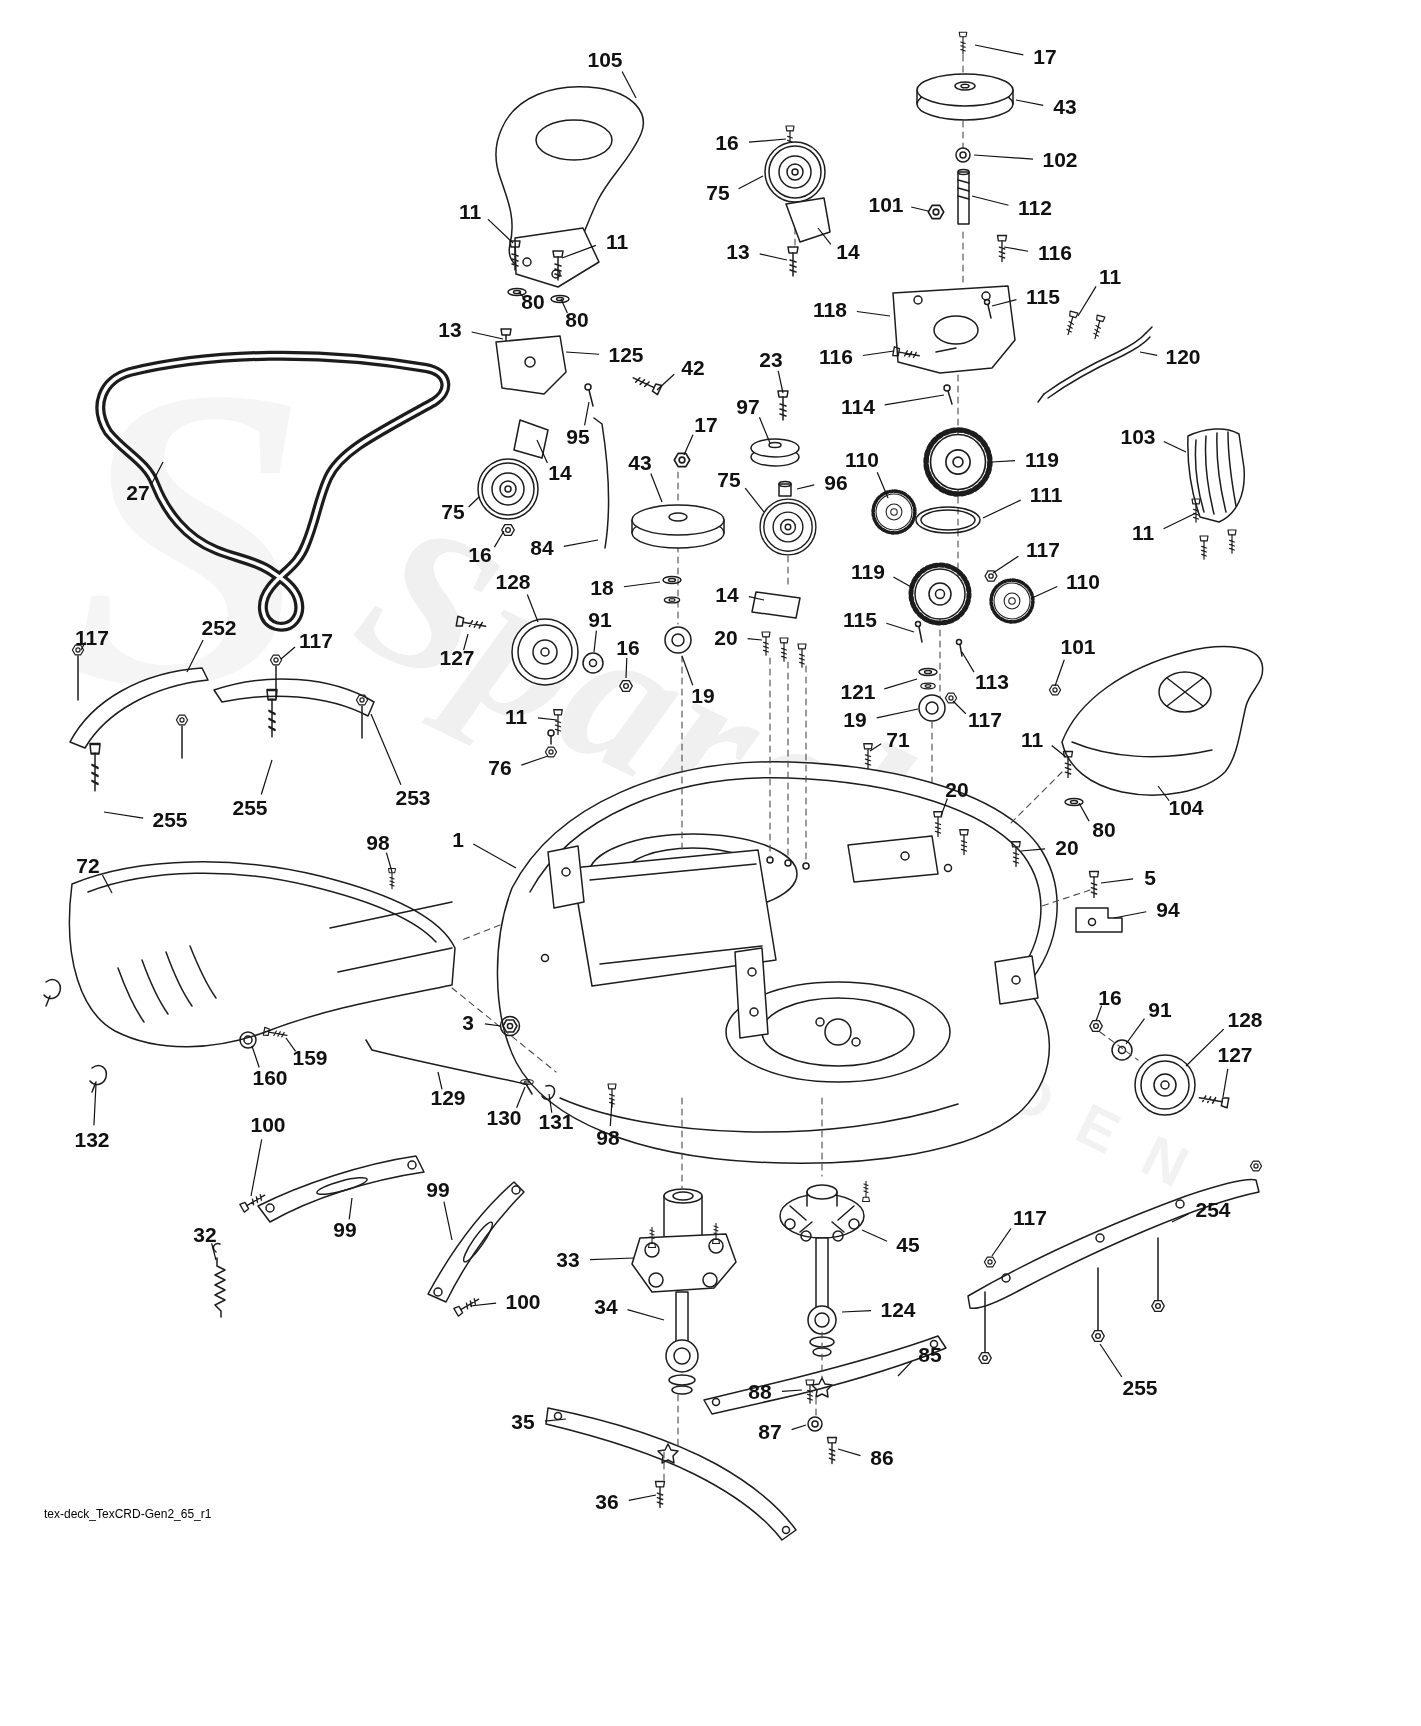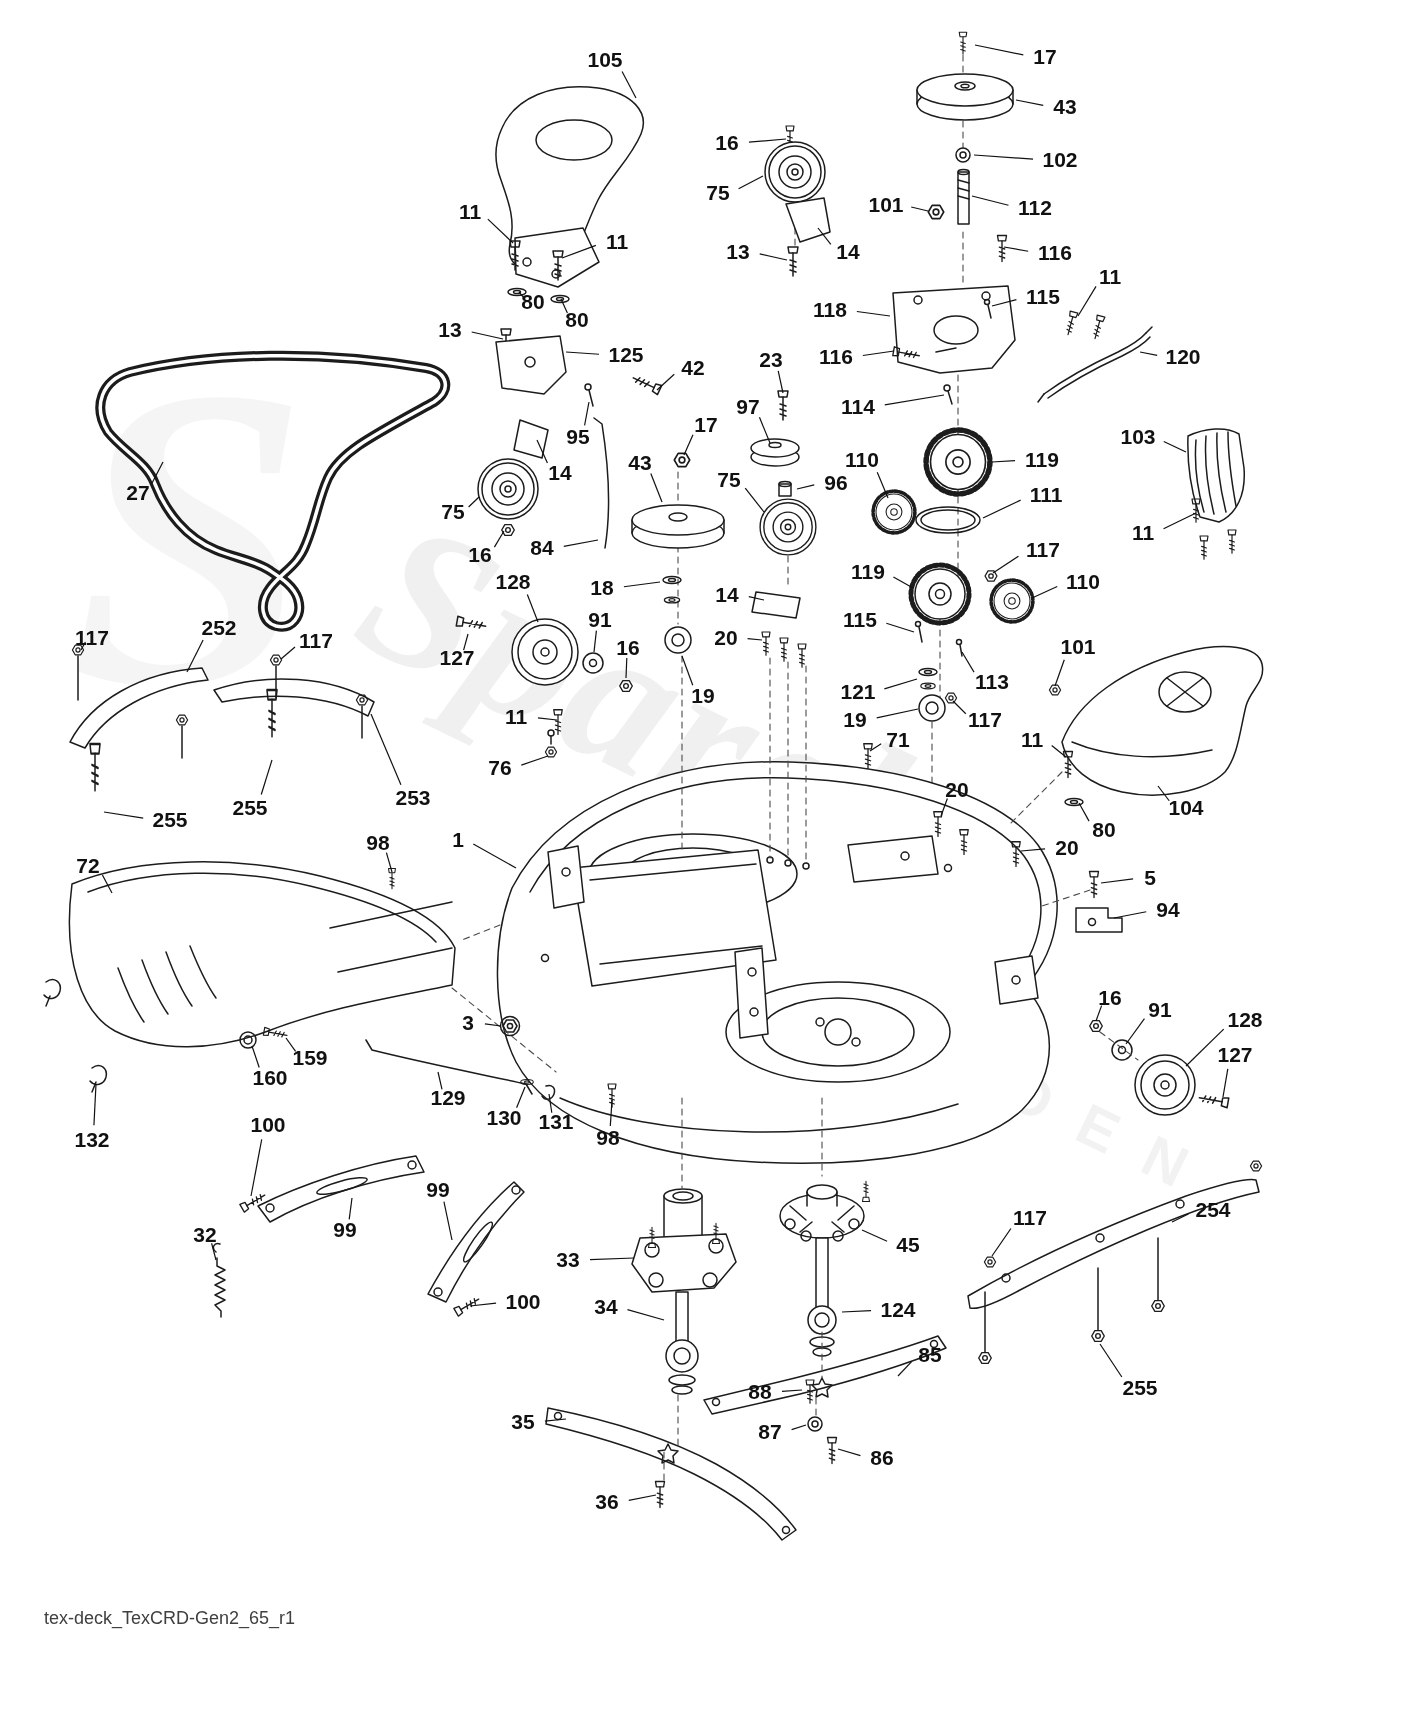--- a/index.html
+++ b/index.html
@@ -1,21 +1,21 @@
 <!DOCTYPE html>
 <html><head>
 <meta charset="utf-8">
 <style>
   html,body{margin:0;padding:0;background:#fff}
   .page{position:relative;width:1421px;height:1726px;background:#fff;overflow:hidden;font-family:"Liberation Sans",sans-serif}
   .layer{position:absolute;left:0;top:0}
   .wm-big{position:absolute;left:70px;top:290px;font:italic 700 430px "Liberation Serif",serif;color:rgba(0,0,0,0.04);pointer-events:none}
   .wm{position:absolute;left:430px;top:470px;font:italic 700 205px "Liberation Serif",serif;color:rgba(0,0,0,0.06);transform:rotate(26deg);transform-origin:left top;letter-spacing:4px;pointer-events:none;white-space:nowrap}
   .wm-sub{position:absolute;left:820px;top:955px;font:700 58px "Liberation Sans",sans-serif;color:rgba(0,0,0,0.05);transform:rotate(26deg);transform-origin:left top;letter-spacing:34px;pointer-events:none;white-space:nowrap}
-  .footer{position:absolute;left:44px;top:1608px;font-size:18px;color:#404040}
+  .footer{position:absolute;left:44px;top:1507px;font-size:12px;color:#000000}
   #art *{stroke:#1c1c1c;stroke-width:1.5;fill:none;stroke-linecap:round;stroke-linejoin:round}
   #art .w{fill:#fff}
   #art .belt{stroke-width:10}
   #art .beltcore{stroke:#fff;stroke-width:3.5}
   #art .dash{stroke-dasharray:6 5;stroke-width:1.1;stroke:#4a4a4a}
   #art .teeth{stroke-width:5;stroke-dasharray:3.5 3}
   #callouts .callout{font:700 21px "Liberation Sans",sans-serif;fill:#111;text-anchor:middle}
   #callouts .leader{stroke:#111;stroke-width:1.2}
 </style>
 </head>

